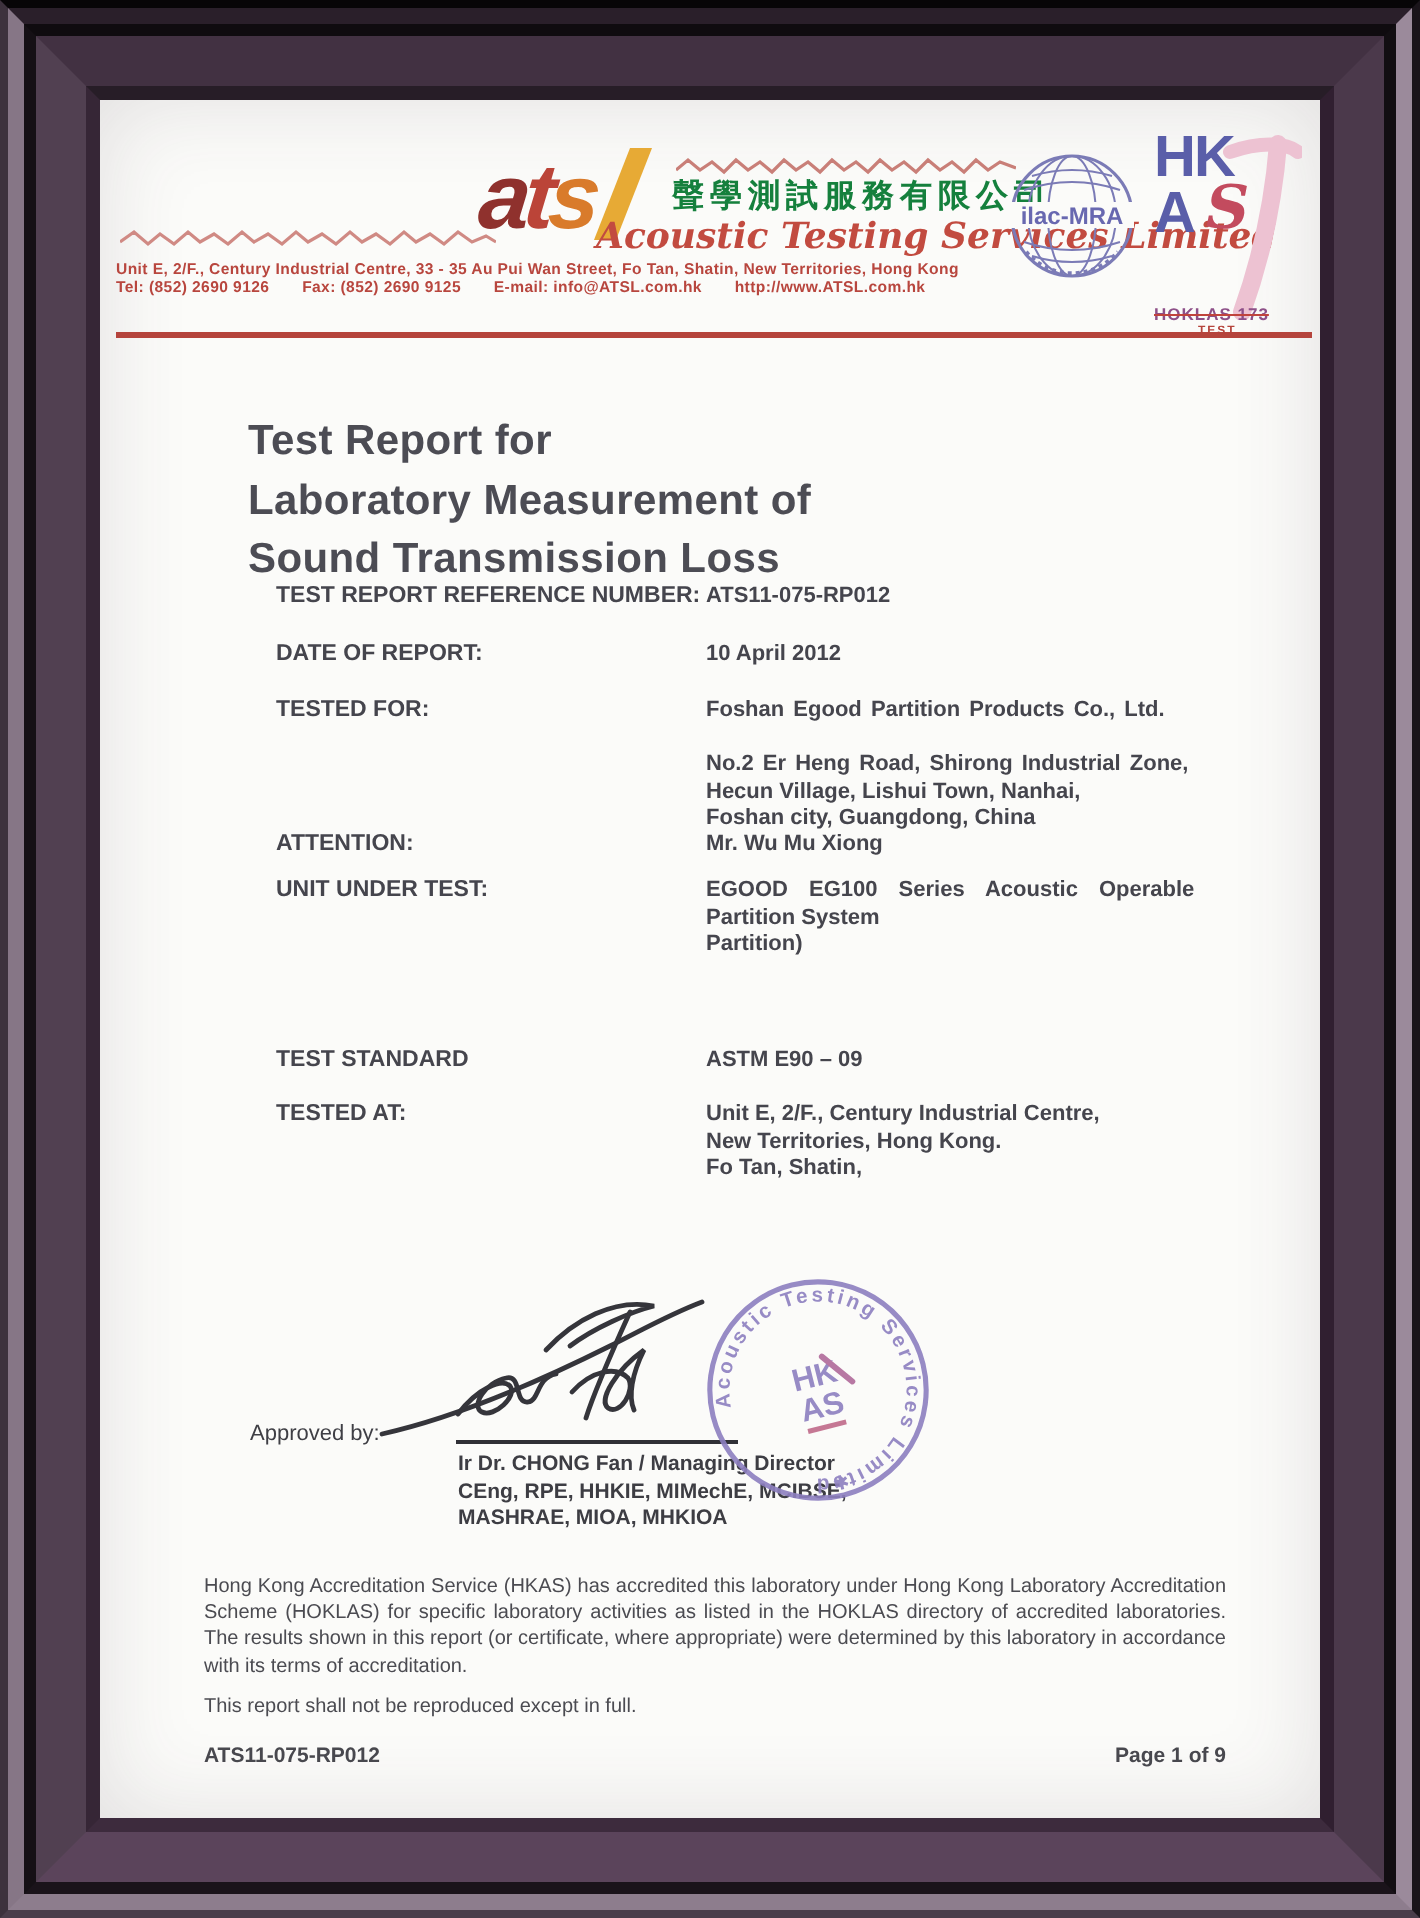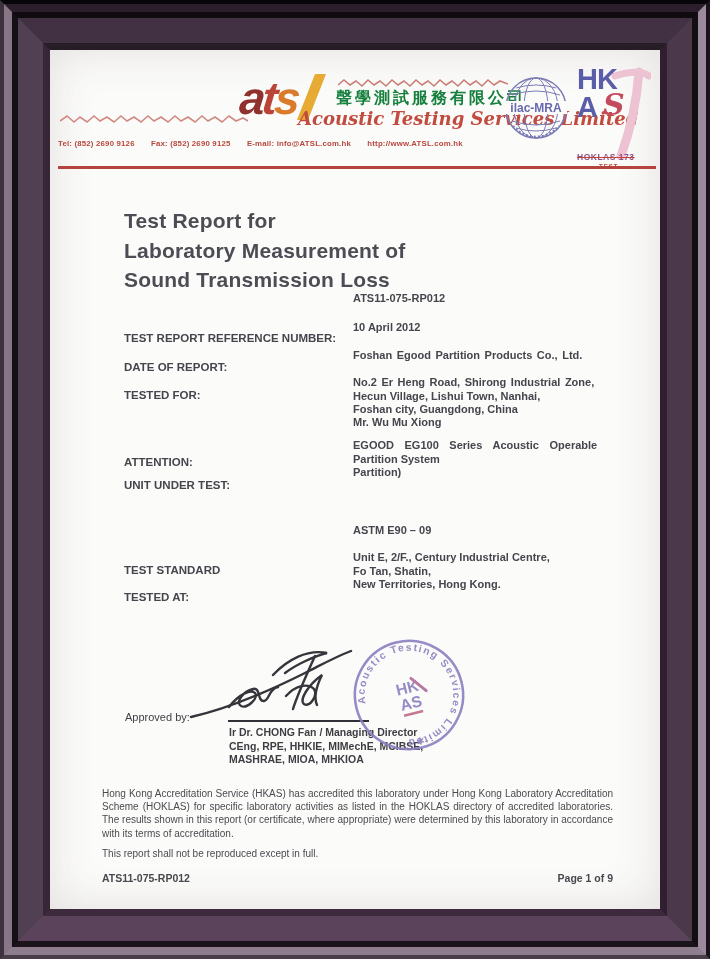--- a/index.html
+++ b/index.html
@@ -23,21 +23,21 @@
   .addr span{margin-right:14px;}
   .redrule{position:absolute;left:8px;top:116px;width:598px;height:2.5px;background:#b5443c;}
   .hk-hk,.hk-a{position:absolute;font:900 29px "Liberation Sans",sans-serif;color:#5a5ea9;letter-spacing:-1px;line-height:26px;}
   .hk-s{position:absolute;font:italic 900 30px "DejaVu Serif",serif;color:#c34b5e;line-height:26px;}
   .hoklas{position:absolute;left:0;top:86px;font:800 8.5px "Liberation Sans",sans-serif;color:#8d4f88;text-decoration:line-through;text-decoration-color:#c0443c;letter-spacing:.5px;white-space:nowrap;}
   .hoklas-sub{position:absolute;left:22px;top:97px;font:700 6px "Liberation Sans",sans-serif;color:#b5443c;letter-spacing:1px;}
   
   .title{position:absolute;left:74px;top:156px;font:700 21px/29.5px "Liberation Sans",sans-serif;color:#4c4c54;letter-spacing:.2px;}
   
   .frow{position:absolute;left:0;width:100%;}
-  .flabel{position:absolute;left:74px;top:0;font:700 11.5px "Liberation Sans",sans-serif;color:#45454d;white-space:nowrap;margin-top:40px;}
+  .flabel{position:absolute;left:88px;top:0;font:700 11.5px "Liberation Sans",sans-serif;color:#45454d;white-space:nowrap;}
   .fvalue{position:absolute;left:303px;top:0;width:263px;font:700 11px/13.5px "Liberation Sans",sans-serif;color:#45454d;}
   .wj1{word-spacing:1.5px;}
   .wj2{word-spacing:7.5px;}
   
   .approved{position:absolute;left:75px;top:661px;font:400 11px "Liberation Sans",sans-serif;color:#3f3f45;}
   .sigline{position:absolute;left:178px;top:670px;width:141px;border-top:2px solid #303036;}
   .signame{position:absolute;left:179px;top:676px;font:700 10.5px/13.5px "Liberation Sans",sans-serif;color:#3d3d43;}
   .sig-svg{position:absolute;left:135px;top:593px;}
   .stamp{position:absolute;left:300px;top:586px;width:118px;height:118px;transform:rotate(-14deg);opacity:.9;}
   
@@ -64,20 +64,21 @@
           <polyline points="0,9 6,4 12,9 18,5 24,10 30,4 36,9 42,5 48,10 54,4 60,9 66,5 72,10 78,4 84,9 90,5 96,10 102,4 108,9 114,5 120,10 126,4 132,9 138,5 144,10 150,4 156,9 162,5 170,8" fill="none" stroke="#c97f78" stroke-width="1.6"></polyline>
         </svg>
 
         <div class="atsl">
           <span class="la">a</span><span class="lt">t</span><span class="ls">s</span><span class="lslash"></span>
         </div>
 
         <div class="zh">聲學測試服務有限公司</div>
         <div class="script-name">Acoustic Testing Services Limited</div>
 
+        <div class="addr" style="top:80px">Unit E, 2/F., Century Industrial Centre, 33 - 35 Au Pui Wan Street, Fo Tan, Shatin, New Territories, Hong Kong</div>
         <div class="addr" style="top:89px">
           <span>Tel: (852) 2690 9126</span>
           <span>Fax: (852) 2690 9125</span>
           <span>E-mail: info@ATSL.com.hk</span>
           <span>http://www.ATSL.com.hk</span>
         </div>
         <div class="redrule"></div>
 
         <svg class="abs" style="left:454px;top:26px" width="64" height="64" viewBox="0 0 64 64">
           <circle cx="32" cy="32" r="30" fill="none" stroke="#7b7bb6" stroke-width="1.6"></circle>
@@ -150,22 +151,22 @@
         <div class="frow" style="top:474px">
           <div class="flabel">TEST STANDARD</div>
           <div class="fvalue">
                     <div>ASTM E90 – 09</div>
                   </div>
         </div>
         <div class="frow" style="top:501px">
           <div class="flabel">TESTED AT:</div>
           <div class="fvalue">
             <div>Unit E, 2/F., Century Industrial Centre,</div>
+            <div>New Territories, Hong Kong.</div>
             <div>Fo Tan, Shatin,</div>
-            <div>New Territories, Hong Kong.</div>
           </div>
         </div>
 
         <svg class="sig-svg" width="185" height="82" viewBox="0 0 185 82">
           <g fill="none" stroke="#35353b" stroke-width="2.4" stroke-linecap="round">
             <path d="M6,74 C42,66 84,48 120,30 C136,22 150,14 166,8"></path>
             <path d="M88,32 C102,17 122,6 142,10 C130,13 112,21 100,30"></path>
             <path d="M44,64 C54,51 66,46 70,50 C74,55 62,66 56,63 C50,60 58,48 68,46 C76,44 72,59 79,58 C85,57 83,46 93,44"></path>
             <path d="M130,13 C120,35 112,53 108,66"></path>
             <path d="M101,53 C111,42 123,40 129,46 C133,52 125,65 119,61 C114,57 123,42 137,32 C131,44 129,55 132,62"></path>

